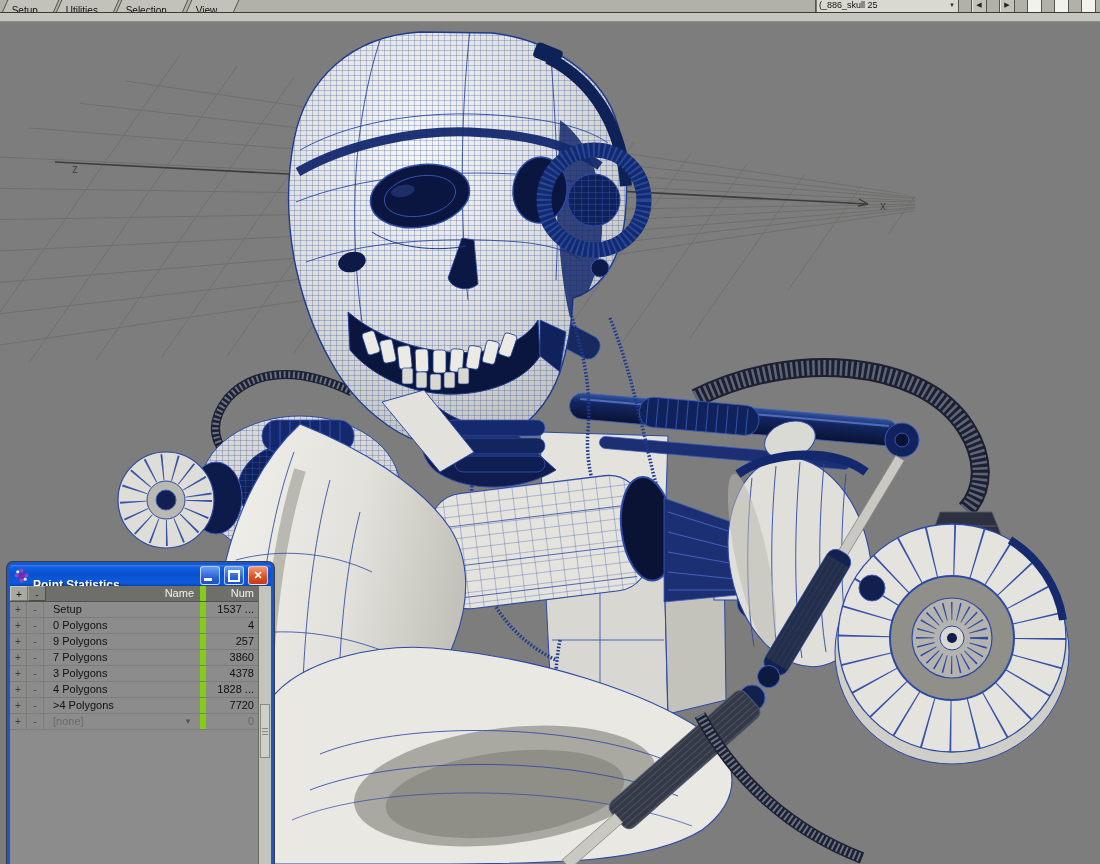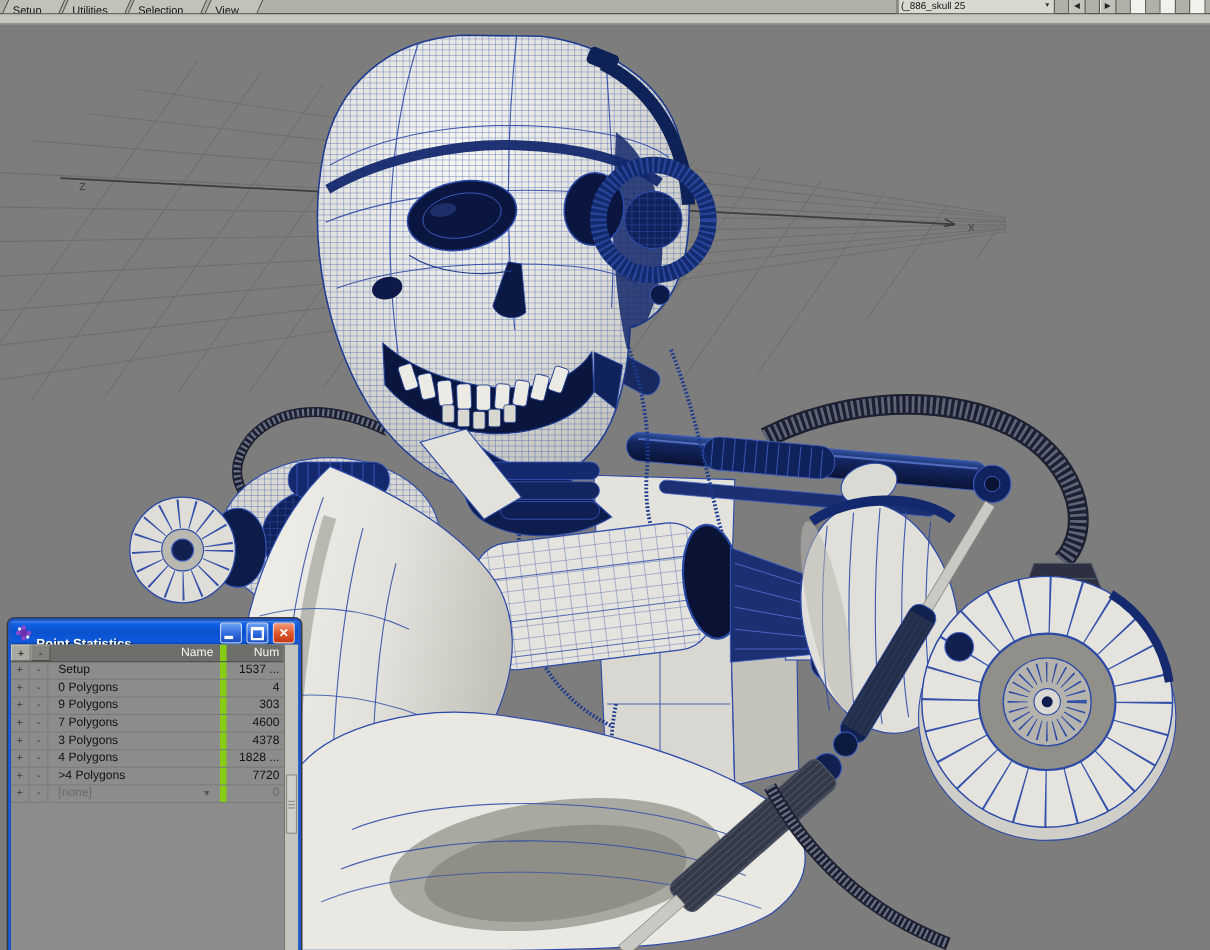--- a/index.html
+++ b/index.html
@@ -404,27 +404,27 @@
         <div class="srow">
           <div class="c-p">+</div>
           <div class="c-m">-</div>
           <div class="c-l">0 Polygons</div>
           <div class="c-v">4</div>
         </div>
         <div class="srow">
           <div class="c-p">+</div>
           <div class="c-m">-</div>
           <div class="c-l">9 Polygons</div>
-          <div class="c-v">303</div>
+          <div class="c-v">257</div>
         </div>
         <div class="srow">
           <div class="c-p">+</div>
           <div class="c-m">-</div>
           <div class="c-l">7 Polygons</div>
-          <div class="c-v">4600</div>
+          <div class="c-v">3860</div>
         </div>
         <div class="srow">
           <div class="c-p">+</div>
           <div class="c-m">-</div>
           <div class="c-l">3 Polygons</div>
           <div class="c-v">4378</div>
         </div>
         <div class="srow">
           <div class="c-p">+</div>
           <div class="c-m">-</div>

